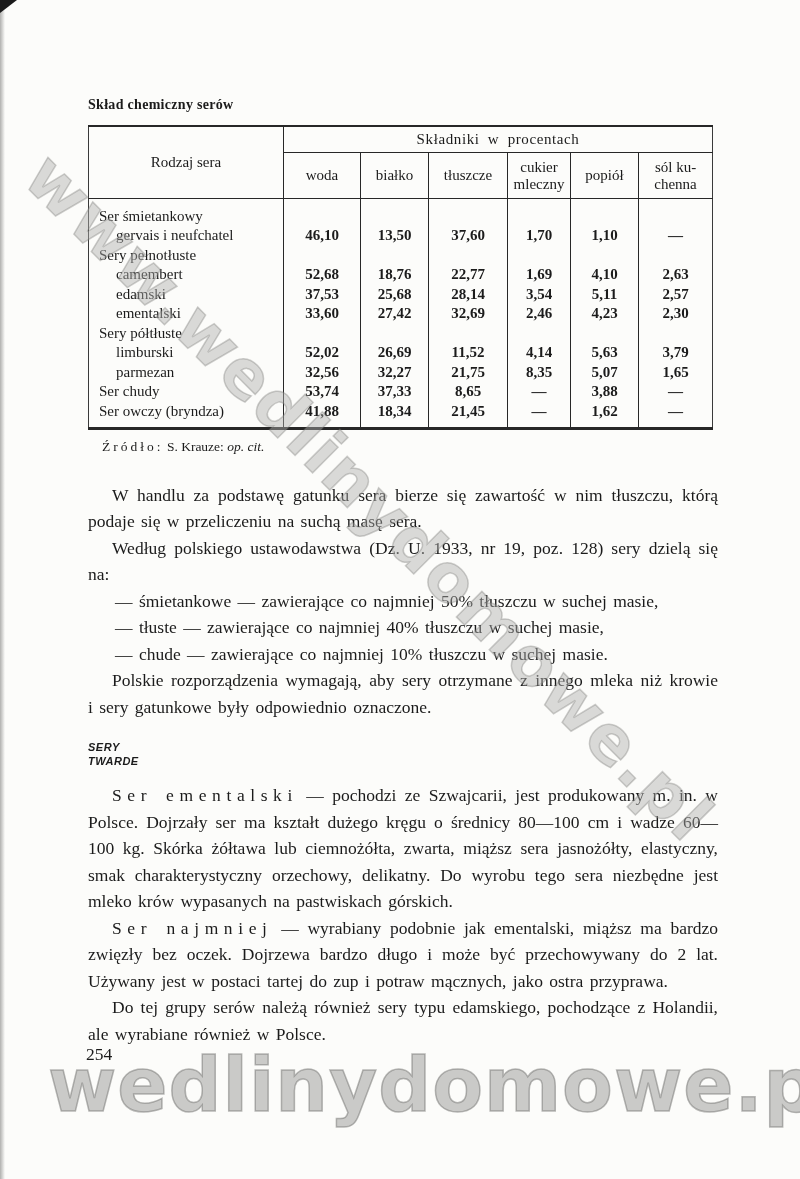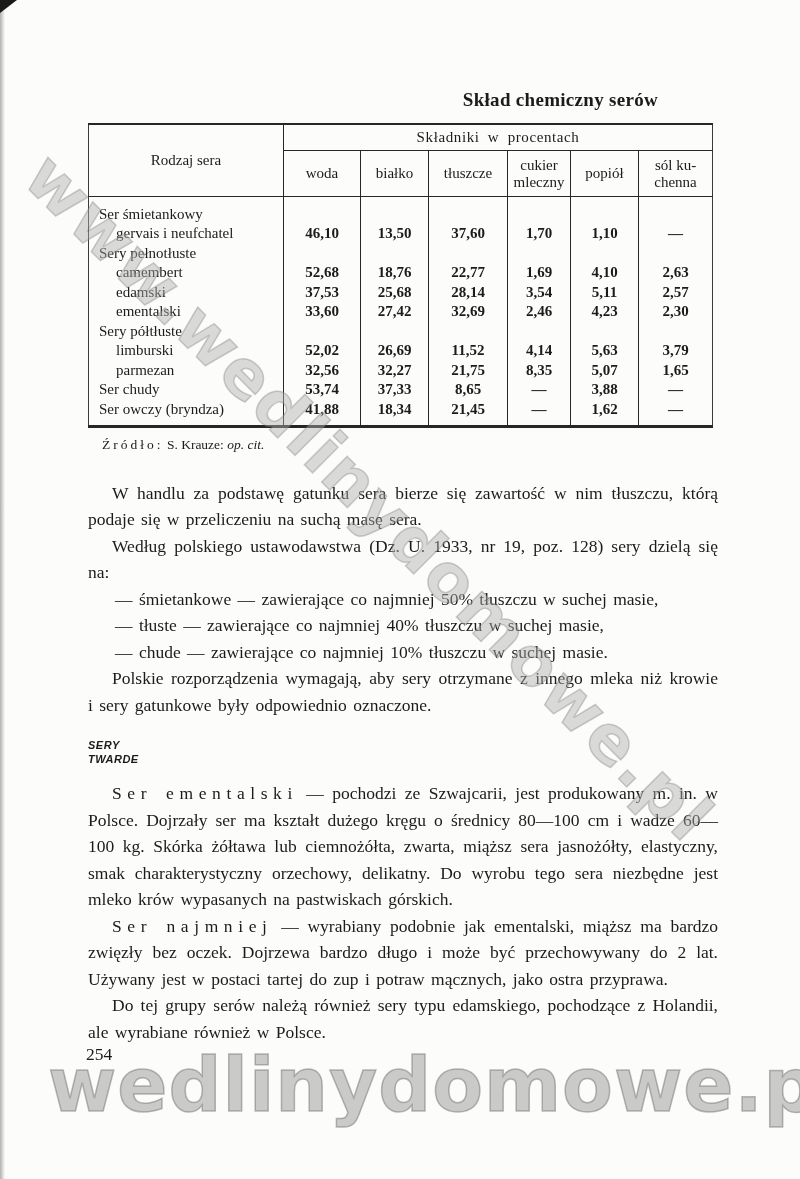--- a/index.html
+++ b/index.html
@@ -37,22 +37,22 @@
     font-family: "DejaVu Sans", sans-serif; font-weight: bold;
     font-size: 74px; letter-spacing: 1px; white-space: nowrap;
     color: rgba(160,160,158,0.55);
     -webkit-text-stroke: 1.5px rgba(105,105,103,0.45);
     pointer-events: none; z-index: 6;
   }
   .content { position: relative; padding: 76px 82px 0 88px; z-index: 3; }
   .caption { text-align: right; font-size: 15px; }
   .caption .sp { letter-spacing: 4px; }
   .tbl-title {
-    text-align: right; font-weight: bold; font-size: 19px;
-    margin-top: 13px; margin-right: 60px; letter-spacing: 0.3px;
+    text-align: left; font-weight: bold; font-size: 14px;
+    margin-top: 21px; margin-right: 60px; letter-spacing: 0.3px;
   }
   table.cheese {
     border-collapse: collapse; margin-top: 12px; width: 624px; table-layout: fixed;
     border-top: 2px solid #272727; border-bottom: 3px solid #272727;
     border-left: 1px solid #3a3a3a; border-right: 1px solid #3a3a3a;
     font-size: 15px;
   }
   .cheese th { font-weight: normal; }
   .cheese .row-head { text-align: center; vertical-align: middle; }
   .cheese .group-head {

